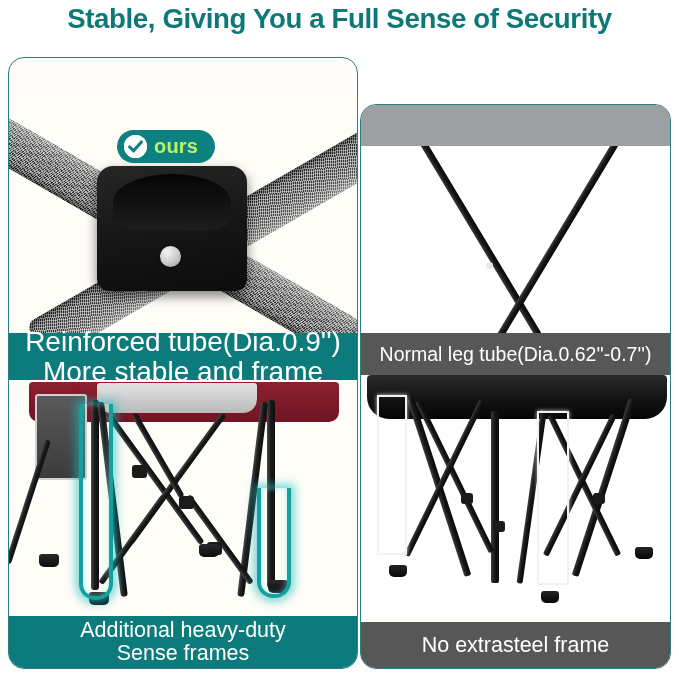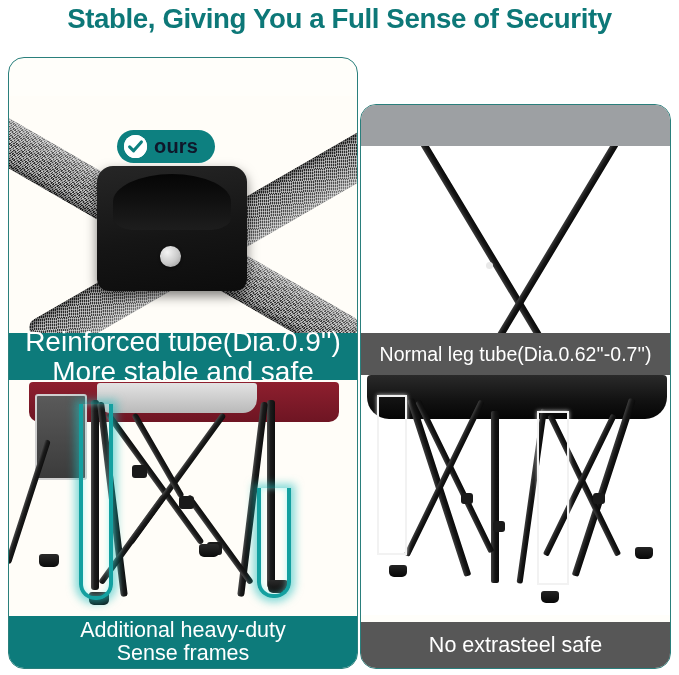--- a/index.html
+++ b/index.html
@@ -137,21 +137,21 @@
     background: linear-gradient(180deg,#2a2a2a 0%, #111 60%, #050505 100%);
     border-radius: 4px 4px 22px 22px;
   }
 
   
   .badge {
     position: absolute;
     display: flex; align-items: center; gap: 7px;
     height: 33px; padding: 0 17px 0 7px;
     border-radius: 17px;
-    font-size: 20px; font-weight: bold; color: #0f172a;
+    font-size: 20px; font-weight: bold; color: #bef264;
     letter-spacing: 0.2px;
   }
   .badge-ours   { background: #0d8080; left: 108px; top: 72px; }
   .badge-icon {
     width: 23px; height: 23px; border-radius: 50%;
     background: #ffffff;
     display: flex; align-items: center; justify-content: center;
     flex: 0 0 auto;
   }
   .badge-icon svg { display: block; }
@@ -200,21 +200,21 @@
           <circle cx="11.5" cy="11.5" r="11.5" fill="#ffffff"></circle>
           <path d="M5.6 11.8 L9.6 15.8 L17.4 6.9" stroke="#0d8080" stroke-width="3.1" fill="none" stroke-linecap="round" stroke-linejoin="round"></path>
         </svg>
       </span>
       <span>ours</span>
     </div>
 
     <div class="caption cap-teal cap-l-top">
       <div>
         <div>Reinforced tube(Dia.0.9'')</div>
-        <div>More stable and safe</div>
+        <div>More stable and frame</div>
       </div>
     </div>
 
     <div class="photo chair-left">
       <div class="seat-red"></div>
       <div class="seat-gray"></div>
       <div class="pocket"></div>
 
       <div class="leg" style="left:82px;  top:20px;  width:8px;  height:190px;"></div>
       <div class="leg" style="left:258px; top:20px;  width:8px;  height:188px;"></div>
@@ -282,17 +282,17 @@
 
       <div class="foot-r" style="left:28px;  top:190px;"></div>
       <div class="foot-r" style="left:180px; top:216px;"></div>
       <div class="foot-r" style="left:274px; top:172px;"></div>
 
       <div class="w-box" style="left:16px;  top:20px;  width:30px;  height:160px;"></div>
       <div class="w-box" style="left:176px; top:36px;  width:32px;  height:174px;"></div>
     </div>
 
     <div class="caption cap-gray cap-r-bottom">
-      <div>No extrasteel safe</div>
+      <div>No extrasteel frame</div>
     </div>
   </div>
 
 </div>
 
 </body></html>

